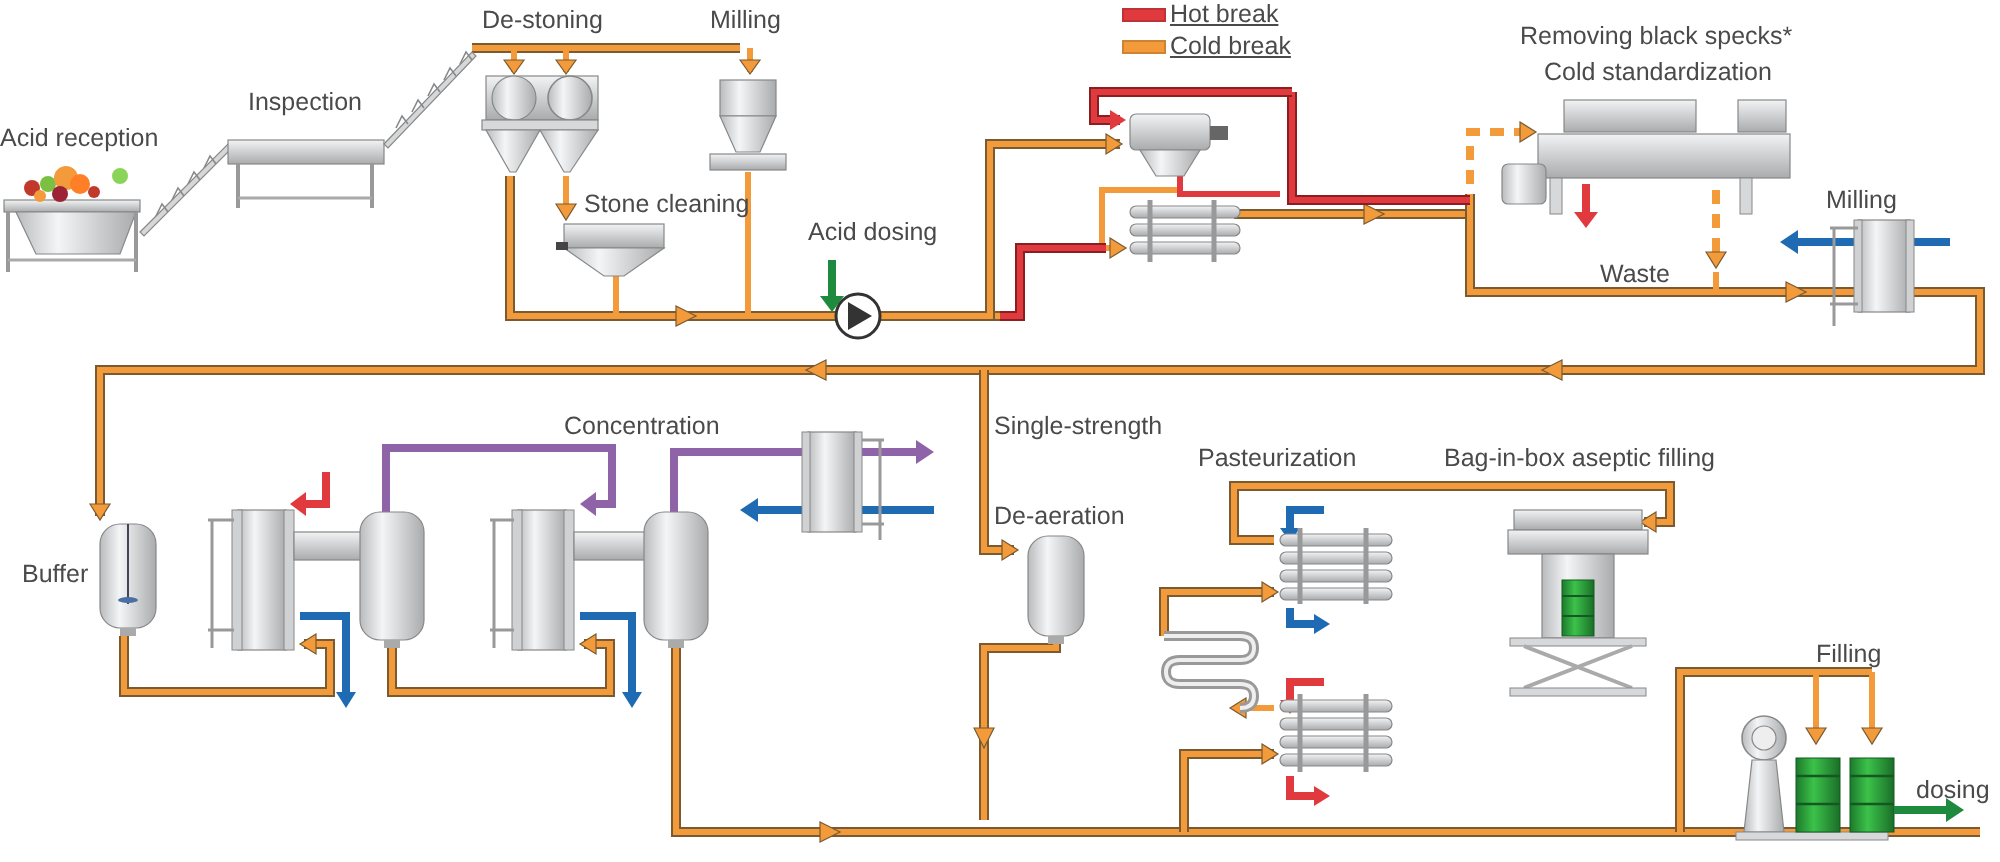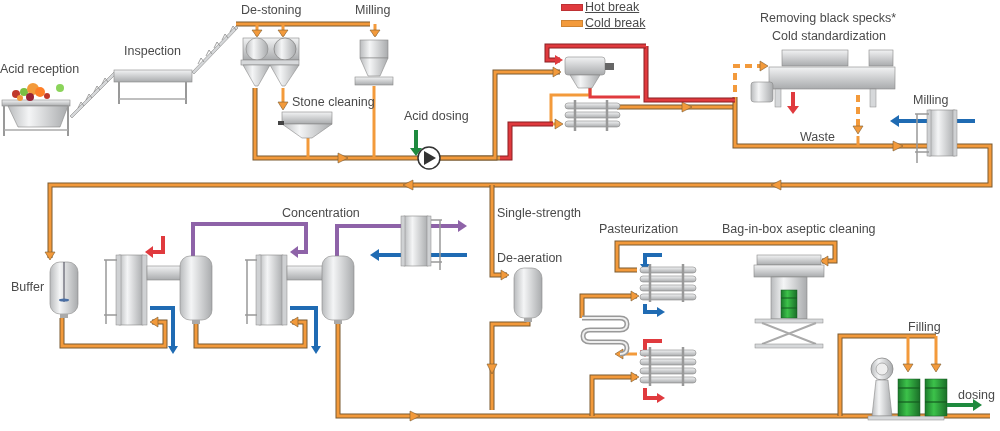--- a/index.html
+++ b/index.html
@@ -385,16 +385,16 @@
 <div class="lbl" style="left:404px; top:109px;text-align:center;">Acid dosing</div>
 <div class="lbl" style="left:760px; top:11px;">Removing black specks*</div>
 <div class="lbl" style="left:772px; top:29px;">Cold standardization</div>
 <div class="lbl" style="left:800px; top:101px;margin-top:29px;">Waste</div>
 <div class="lbl" style="left:913px; top:93px;">Milling</div>
 <div class="lbl" style="left:11px; top:280px;">Buffer</div>
 <div class="lbl" style="left:282px; top:206px;">Concentration</div>
 <div class="lbl" style="left:497px; top:206px;">Single-strength</div>
 <div class="lbl" style="left:497px; top:251px;text-align:center;">De-aeration</div>
 <div class="lbl" style="left:599px; top:222px;">Pasteurization</div>
-<div class="lbl" style="left:722px; top:222px;">Bag-in-box aseptic cleaning</div>
+<div class="lbl" style="left:722px; top:222px;">Bag-in-box aseptic filling</div>
 <div class="lbl" style="left:908px; top:320px;">Filling</div>
 <div class="lbl" style="left:958px; top:374px;margin-left:46px;">Cold</div>
 <div class="lbl" style="left:958px; top:388px;">dosing</div>
 
 </body></html>

